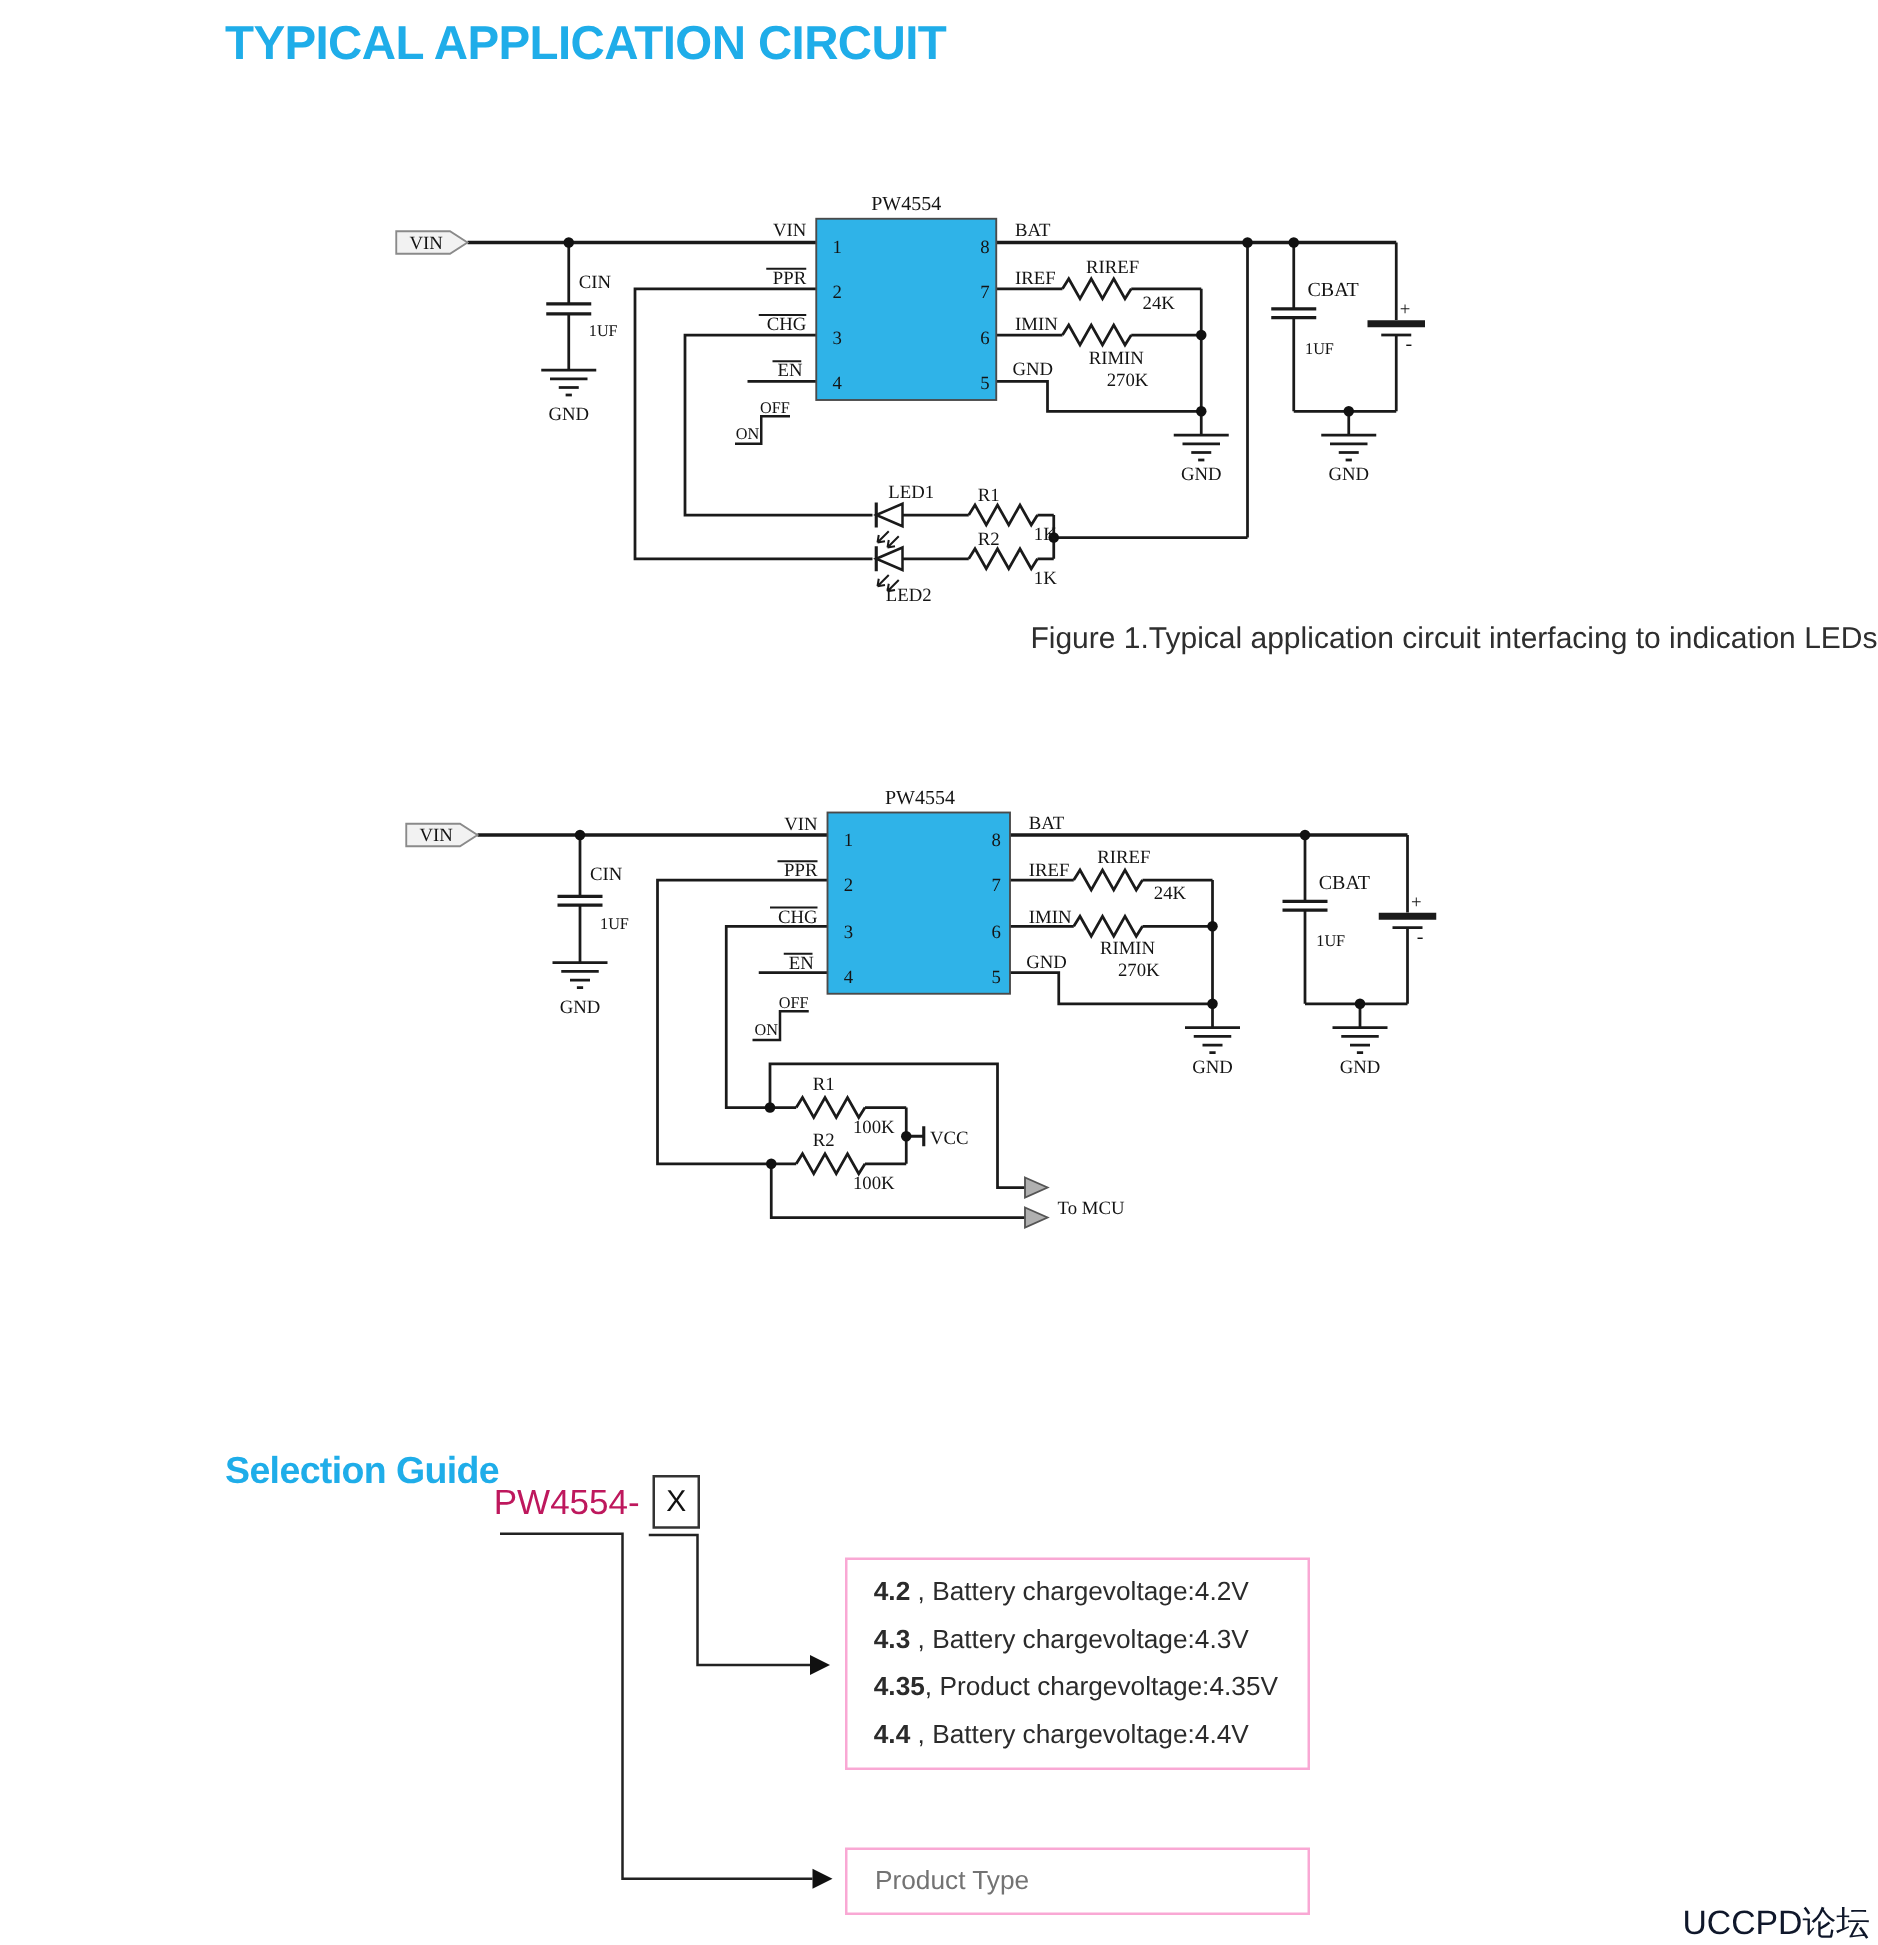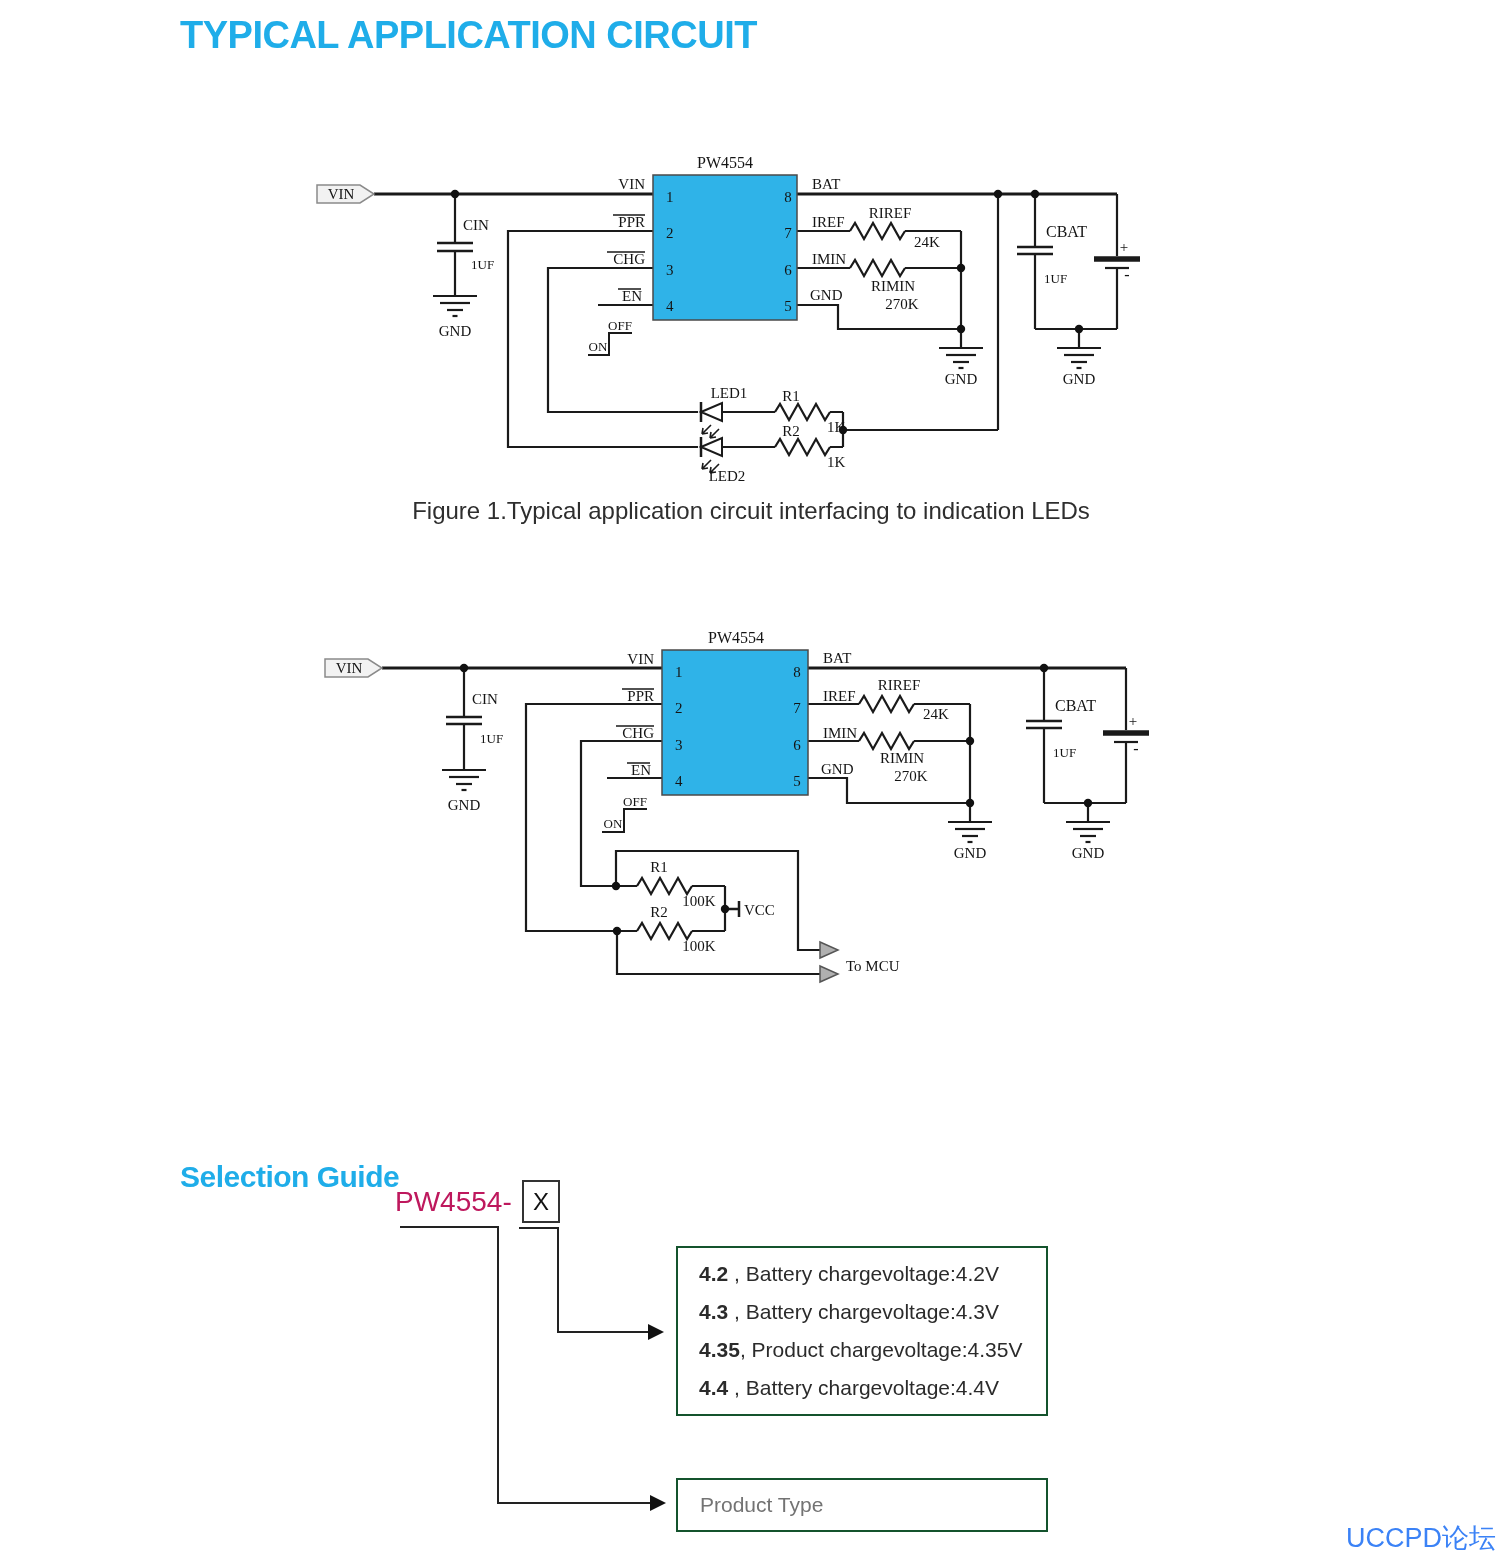--- a/index.html
+++ b/index.html
@@ -2,40 +2,40 @@
 <html><head>
 <meta charset="utf-8">
 <style>
   html,body{margin:0;padding:0;background:#fff;}
   .page{position:relative;width:1502px;height:1556px;background:#ffffff;overflow:hidden;
         font-family:"Liberation Sans",sans-serif;}
   .h-cyan{position:absolute;margin:0;color:#1fade9;font-weight:bold;
           font-family:"Liberation Sans",sans-serif;letter-spacing:-0.5px;}
   #title{left:180px;top:14px;font-size:38px;}
   #sel-heading{left:180px;top:1160px;font-size:30px;}
-  .caption{position:absolute;left:0;width:1502px;text-align:center;color:#2e2e2e;
+  .caption{position:absolute;left:0;width:1502px;text-align:right;color:#2e2e2e;
            font-size:24px;font-family:"Liberation Sans",sans-serif;}
   #cap1{top:497px;}
   #cap2{top:1003px;}
   .schem{position:absolute;}
   svg text{font-family:"Liberation Serif",serif;font-size:15px;fill:#141414;}
   svg .t16{font-size:16px;}
   svg .t13{font-size:13px;}
-  .selbox{position:absolute;border:2px solid #14532d;background:#fff;box-sizing:border-box;}
+  .selbox{position:absolute;border:2px solid #f9a8d4;background:#fff;box-sizing:border-box;}
   #opt-box{left:676px;top:1246px;width:372px;height:170px;border-width:2.5px;
            display:flex;flex-direction:column;justify-content:space-evenly;padding-left:21px;}
   .opt-row{font-size:21px;color:#2b2b2b;}
   .opt-val{font-weight:bold;}
   .opt-rest{white-space:pre;}
   #prod-box{left:676px;top:1478px;width:372px;height:54px;display:flex;align-items:center;
             padding-left:22px;font-size:21px;color:#737373;}
   #part-label{position:absolute;left:395px;top:1186px;font-size:28px;font-weight:normal;color:#be185d;}
   #variant-box{position:absolute;left:522px;top:1180px;width:34px;height:39px;border:2px solid #333;
                display:flex;align-items:center;justify-content:center;font-size:24px;color:#111;}
-  #watermark{position:absolute;right:6px;top:1520px;font-size:27px;color:#3b82f6;}
+  #watermark{position:absolute;right:6px;top:1520px;font-size:27px;color:#0f172a;}
 </style>
 </head>
 <body>
 
 <div class="page">
 
   <h1 id="title" class="h-cyan">TYPICAL APPLICATION CIRCUIT</h1>
 
   <div class="schem" style="left:300px;top:130px;width:880px;height:370px;">
     <svg width="880" height="370" viewBox="300 130 880 370" xmlns="http://www.w3.org/2000/svg">

